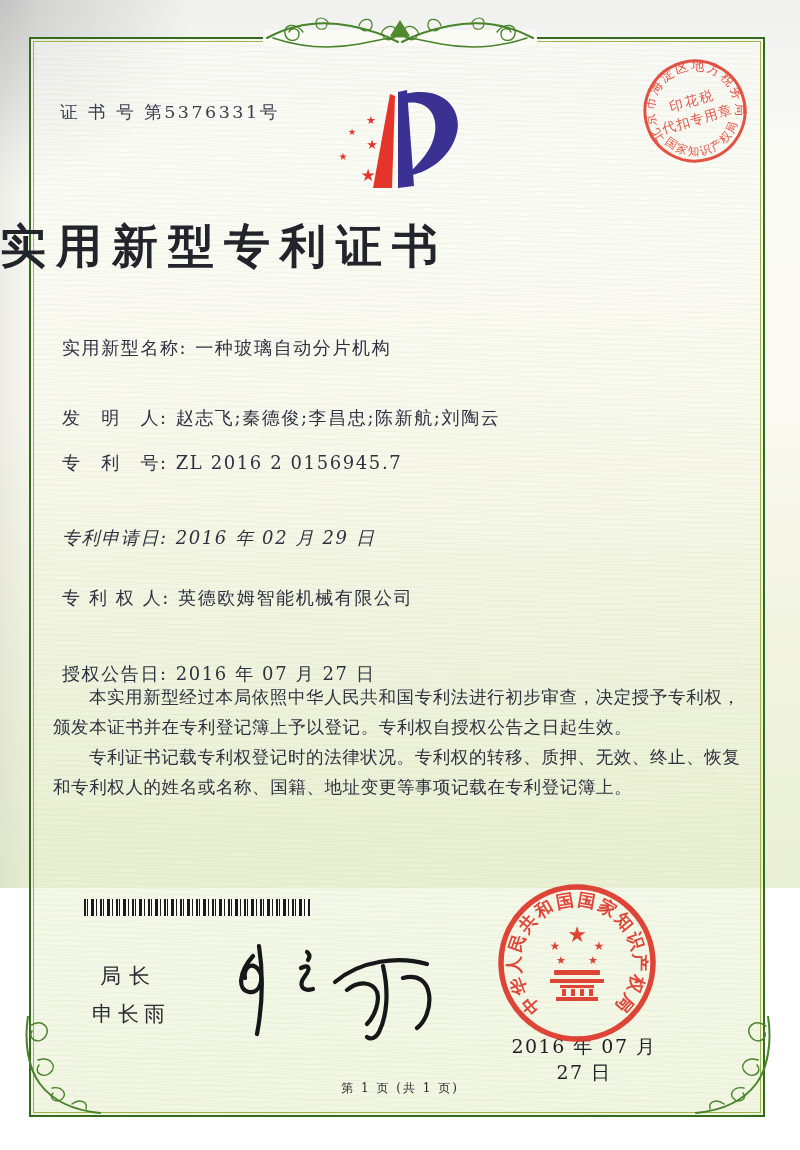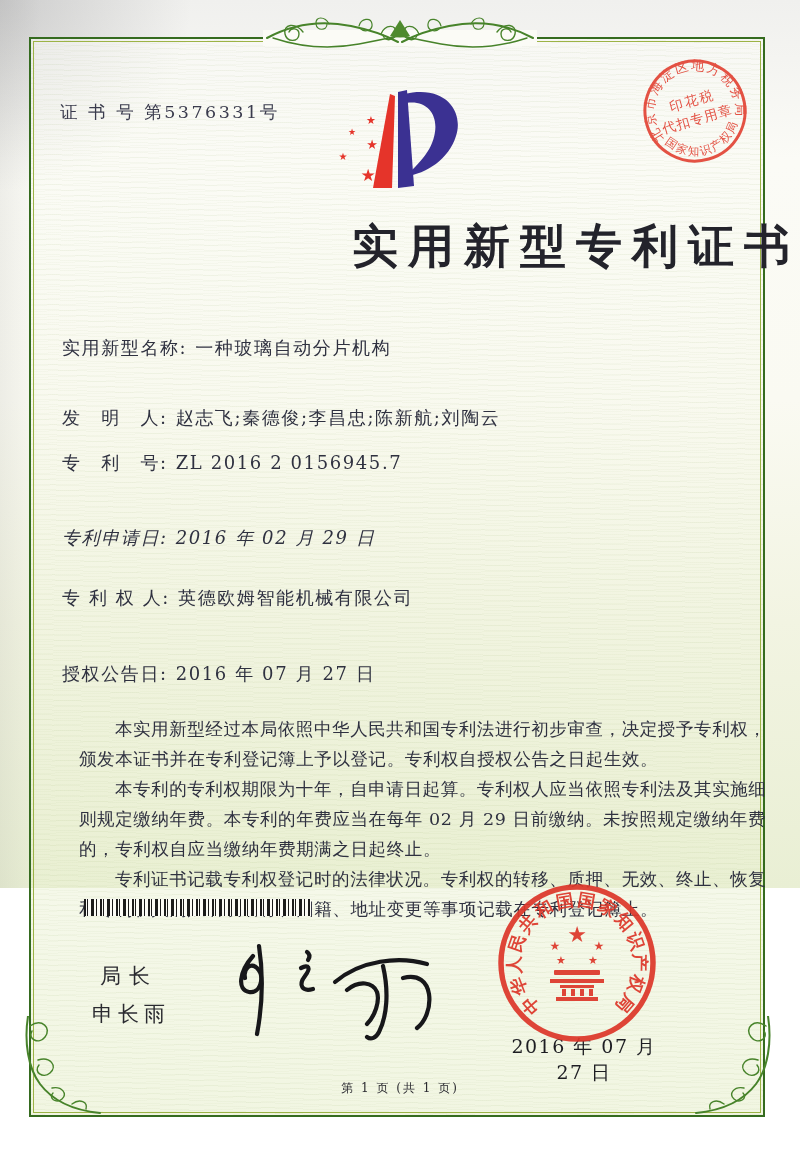--- a/index.html
+++ b/index.html
@@ -15,25 +15,25 @@
        border:2.5px solid #356b1f;box-sizing:border-box;
        background:
          repeating-linear-gradient(2deg, rgba(130,160,80,.05) 0 1px, rgba(0,0,0,0) 1px 5px),
          repeating-linear-gradient(-2deg, rgba(130,160,80,.04) 0 1px, rgba(0,0,0,0) 1px 6px),
          linear-gradient(180deg, rgba(252,252,248,.55) 0%, rgba(243,246,226,.35) 45%, rgba(230,238,202,.55) 100%);}
   .frame::after{content:"";position:absolute;left:2px;top:2px;right:2px;bottom:2px;
        border:1px solid #9cb345;}
   .ornament{position:absolute;}
   .cert-no{position:absolute;left:60px;top:100px;font-size:17.5px;letter-spacing:2.5px;
        color:#3a3b4d;}
-  .title{position:absolute;left:0;top:216px;width:100%;margin:0;text-align:right;
+  .title{position:absolute;left:0;top:216px;width:100%;margin:0;text-align:left;
        font-size:46px;font-weight:bold;letter-spacing:10px;color:#23232b;}
   .field{position:absolute;left:62px;font-size:18px;color:#2f3140;letter-spacing:1.6px;white-space:nowrap;}
   .field .flabel{margin-right:8px;}
-  .bodytext{position:absolute;left:79px;top:682px;width:690px;color:#2f3140;margin-top:32px;}
+  .bodytext{position:absolute;left:53px;top:682px;width:690px;color:#2f3140;}
   .bodytext p{margin:0;text-indent:2.05em;font-size:17.5px;line-height:30px;letter-spacing:.6px;}
   .barcode{position:absolute;left:84px;top:899px;width:227px;height:17px;
        background:repeating-linear-gradient(90deg,#1b1b1b 0 2px,#fbfbf6 2px 3px,#1b1b1b 3px 4px,
         #fbfbf6 4px 7px,#1b1b1b 7px 10px,#fbfbf6 10px 12px,#1b1b1b 12px 13px,#fbfbf6 13px 16px);}
   .signer-title{position:absolute;left:100px;top:962px;font-size:21px;letter-spacing:8px;color:#2a2a30;
        font-family:"DejaVu Sans","Liberation Sans",sans-serif;}
   .signer-name{position:absolute;left:92px;top:1000px;font-size:21px;letter-spacing:5px;color:#2a2a30;
        font-family:"DejaVu Sans","Liberation Sans",sans-serif;}
   .seal-date{position:absolute;left:498px;top:1034px;width:172px;text-align:center;
        font-size:19px;letter-spacing:1.5px;color:#1d1d22;}
@@ -130,21 +130,20 @@
   </div>
   <div class="field" style="top:586px;">
     <span class="flabel">专 利 权 人:</span><span class="fvalue">英德欧姆智能机械有限公司</span>
   </div>
   <div class="field" style="top:646px;margin-top:16px;">
     <span class="flabel">授权公告日:</span><span class="fvalue">2016 年 07 月 27 日</span>
   </div>
 
   <div class="bodytext">
     <p>本实用新型经过本局依照中华人民共和国专利法进行初步审查，决定授予专利权，颁发本证书并在专利登记簿上予以登记。专利权自授权公告之日起生效。</p>
-    <p>本专利的专利权期限为十年，自申请日起算。专利权人应当依照专利法及其实施细则规定缴纳年费。本专利的年费应当在每年 02 月 29 日前缴纳。未按照规定缴纳年费的，专利权自应当缴纳年费期满之日起终止。</p>
     <p>专利证书记载专利权登记时的法律状况。专利权的转移、质押、无效、终止、恢复和专利权人的姓名或名称、国籍、地址变更等事项记载在专利登记簿上。</p>
   </div>
 
   <div class="barcode"></div>
 
   <div class="signer-title">局长</div>
   <div class="signer-name">申长雨</div>
 
   <svg class="ornament" style="left:215px;top:938px;" width="250" height="112" viewBox="0 0 250 112">
     <g stroke="#17171a" stroke-width="4.2" fill="none" stroke-linecap="round" stroke-linejoin="round">

